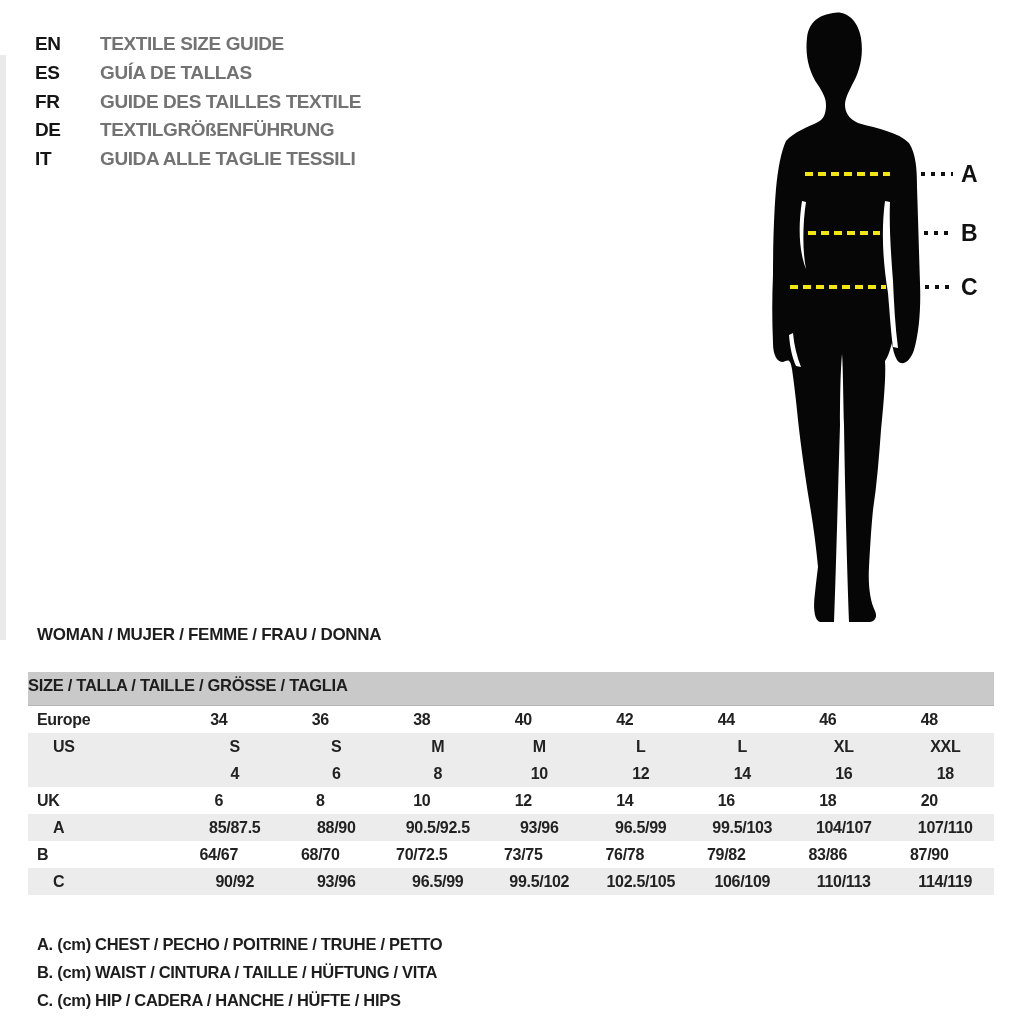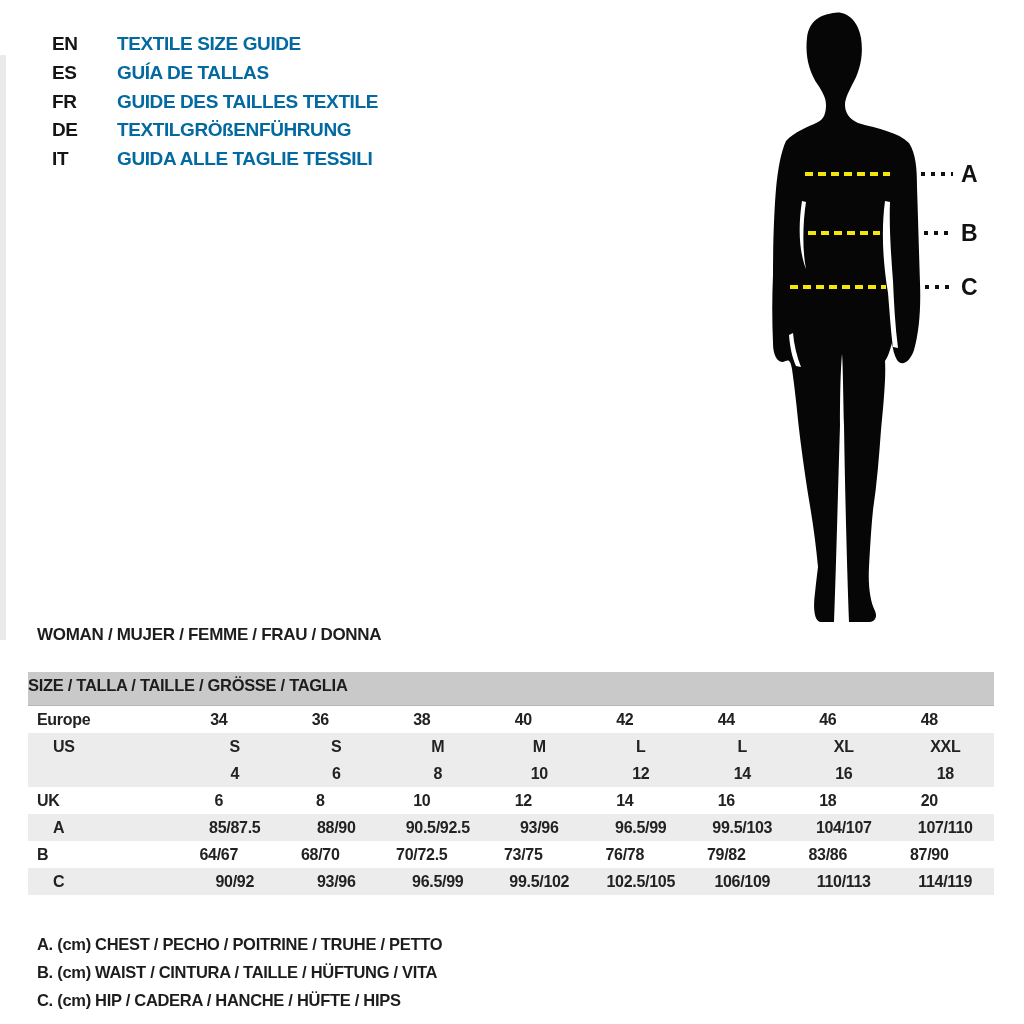--- a/index.html
+++ b/index.html
@@ -4,24 +4,24 @@
 <style>
   html,body{margin:0;padding:0;background:#ffffff;}
   #canvas{
     position:relative;width:1024px;height:1024px;background:#ffffff;overflow:hidden;
     font-family:"Liberation Sans","DejaVu Sans",sans-serif;color:#1b1b1b;
   }
   
   .edge-strip{position:absolute;left:0;top:55px;width:6px;height:585px;background:#eaeaea;}
 
   
-  .lang-block{position:absolute;left:52px;top:30px;}
+  .lang-block{position:absolute;left:35px;top:30px;}
   .lang-row{display:flex;height:28.7px;align-items:center;}
   .lang-code{width:65px;font-size:19px;font-weight:700;letter-spacing:-0.4px;color:#151515;}
-  .lang-title{font-size:19px;font-weight:700;letter-spacing:-0.4px;color:#0369a1;white-space:nowrap;}
+  .lang-title{font-size:19px;font-weight:700;letter-spacing:-0.4px;color:#737373;white-space:nowrap;}
 
   
   .figure-wrap{position:absolute;left:745px;top:5px;width:255px;height:625px;}
   .measure-label{font-size:23px;font-weight:700;fill:#111;font-family:"Liberation Sans","DejaVu Sans",sans-serif;}
 
   
   .gender-label{position:absolute;left:37px;top:625px;font-size:17px;font-weight:700;letter-spacing:-0.3px;color:#1d1d1d;white-space:nowrap;}
 
   
   .size-table{position:absolute;left:28px;top:672px;width:966px;font-size:16px;font-weight:700;letter-spacing:-0.3px;color:#222;}

